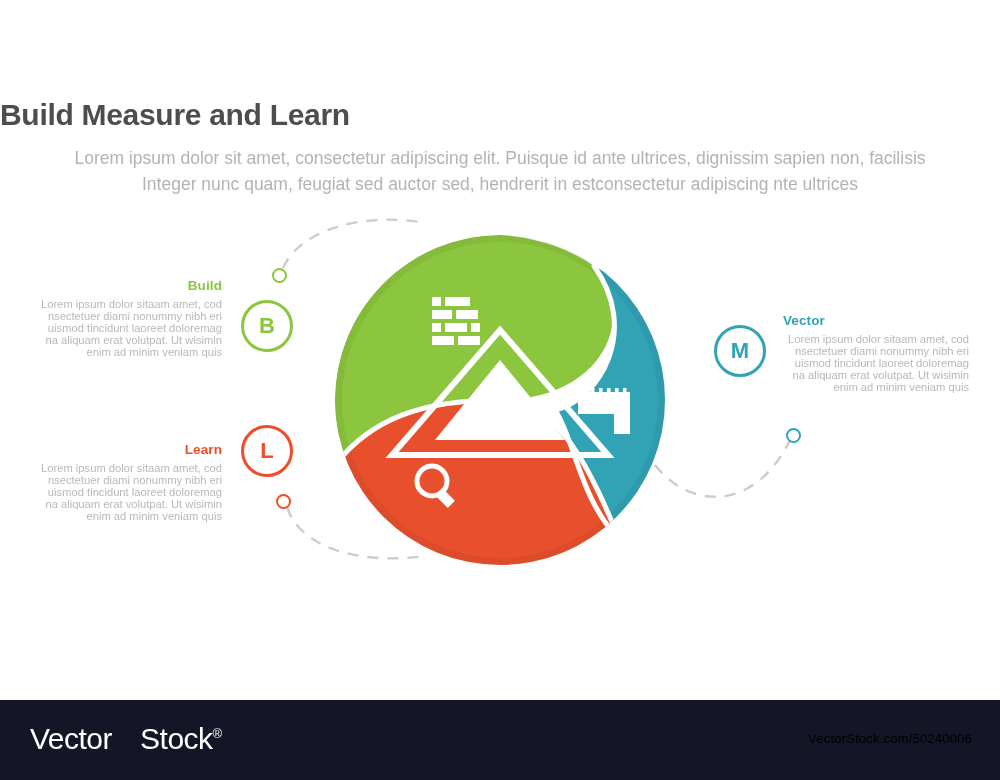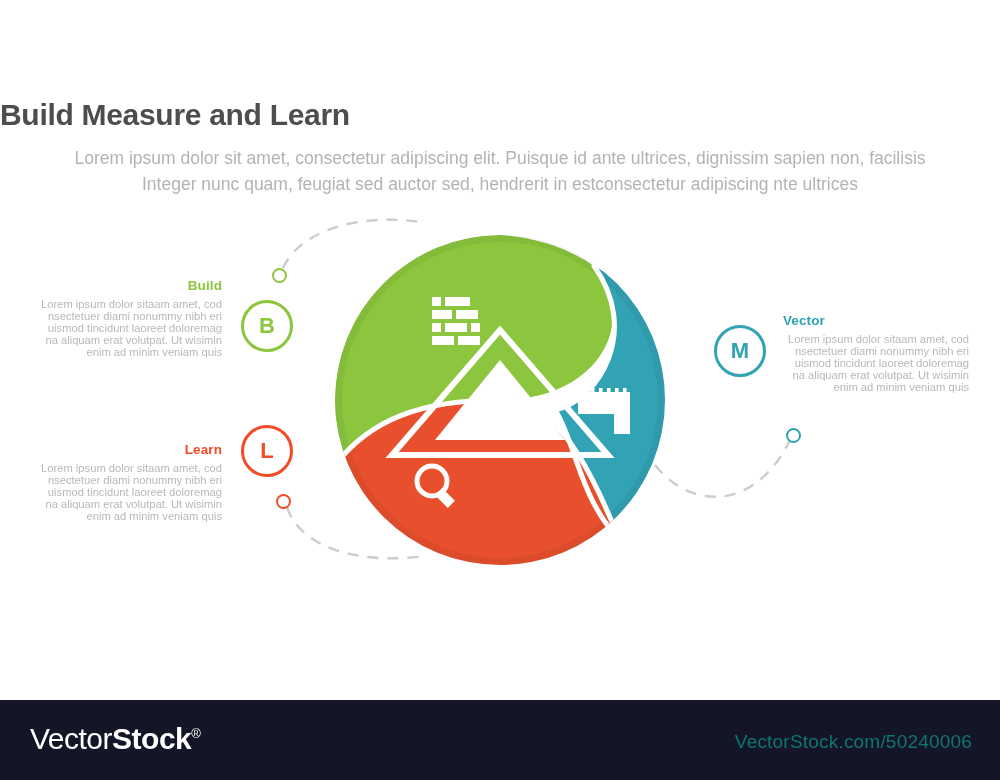--- a/index.html
+++ b/index.html
@@ -114,28 +114,28 @@
   }
   .logo {
     position: absolute;
     left: 30px;
     top: 722px;
     font-size: 30px;
     color: #ffffff;
     letter-spacing: -0.5px;
   }
   .logo .thin { font-weight: 300; }
-  .logo .bold { font-weight: bold; }
+  .logo .bold { font-weight: normal; margin-left: 28px; }
   .logo .reg  { font-size: 13px; vertical-align: super; }
   .urlcode {
     position: absolute;
     right: 28px;
     top: 731px;
-    font-size: 19px;
-    color: #0f766e;
+    font-size: 13px;
+    color: #000000;
     letter-spacing: 0.2px;
   }
 </style>
 </head>
 <body>
 
 <div id="stage">
 
   <div class="headline">Build Measure and Learn</div>
   <div class="subhead">Lorem ipsum dolor sit amet, consectetur adipiscing elit. Puisque id ante ultrices, dignissim sapien non, facilisis Integer nunc quam, feugiat sed auctor sed, hendrerit in estconsectetur adipiscing nte ultrices</div>

